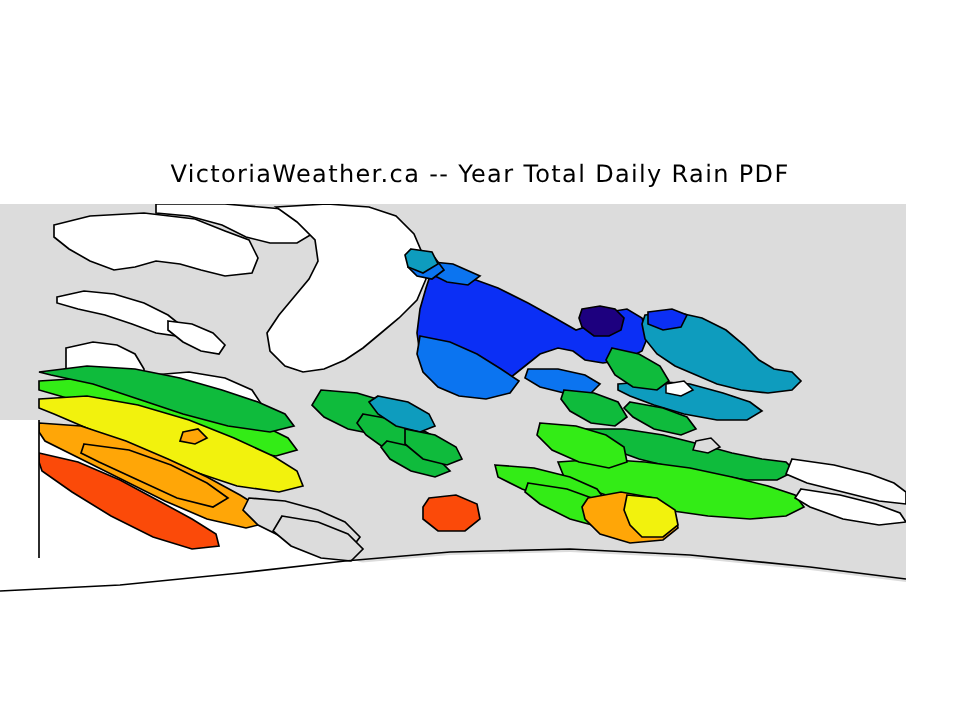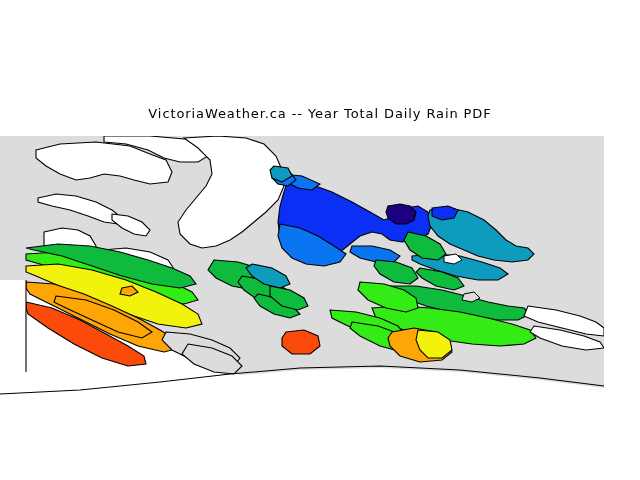--- a/index.html
+++ b/index.html
@@ -16,21 +16,21 @@
   }
 
   
   #title {
     position: absolute;
     left: 0;
     top: 106px;
     width: 640px;
     text-align: center;
     font-family: "DejaVu Sans", sans-serif;
-    font-size: 13px;
+    font-size: 16px;
     letter-spacing: 0.9px;
     color: #000000;
     white-space: nowrap;
   }
 
   
   #map-panel {
     position: absolute;
     left: 0px;
     top: 136px;

